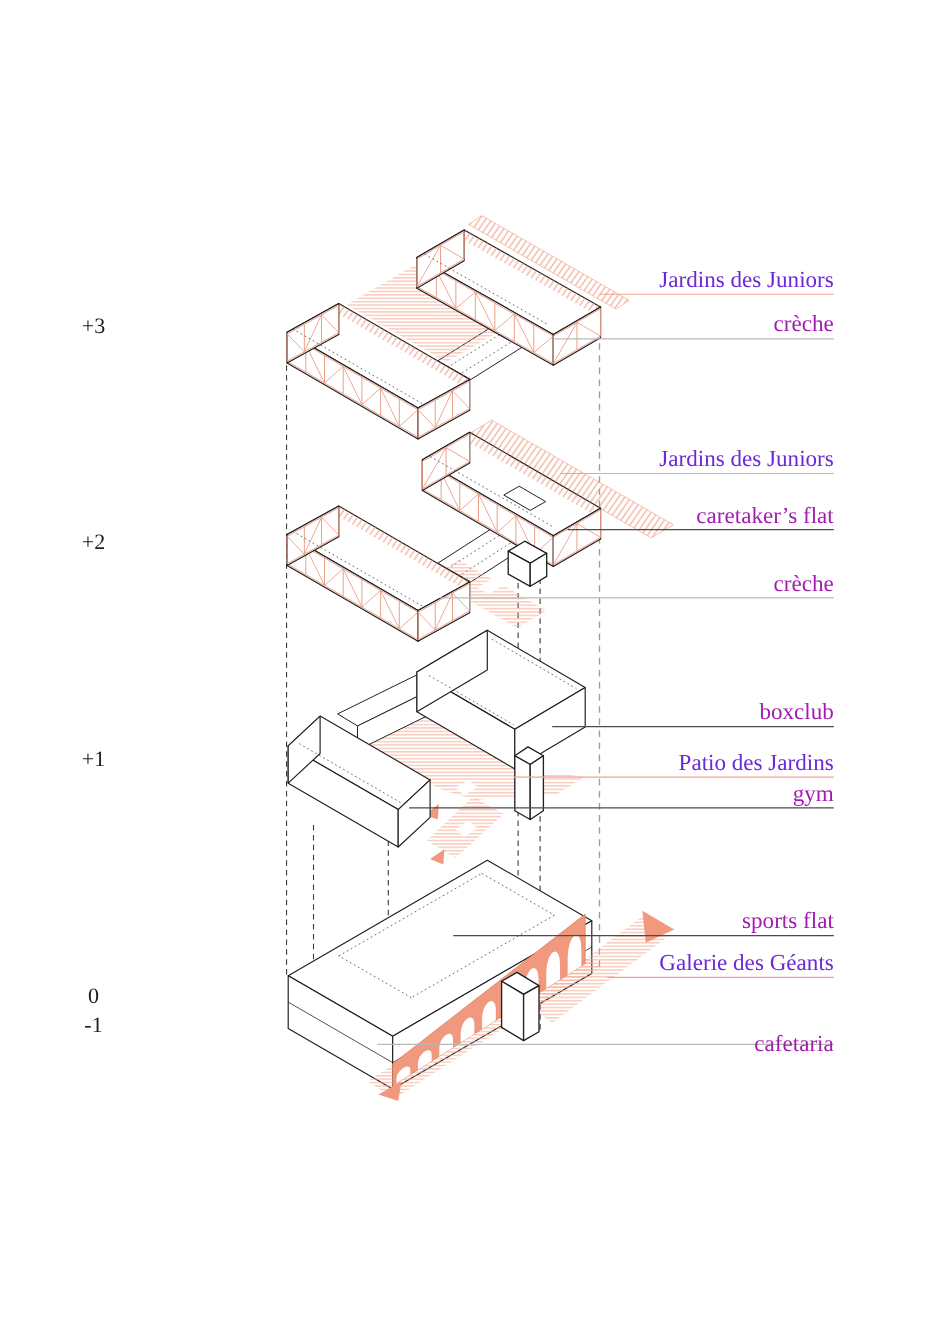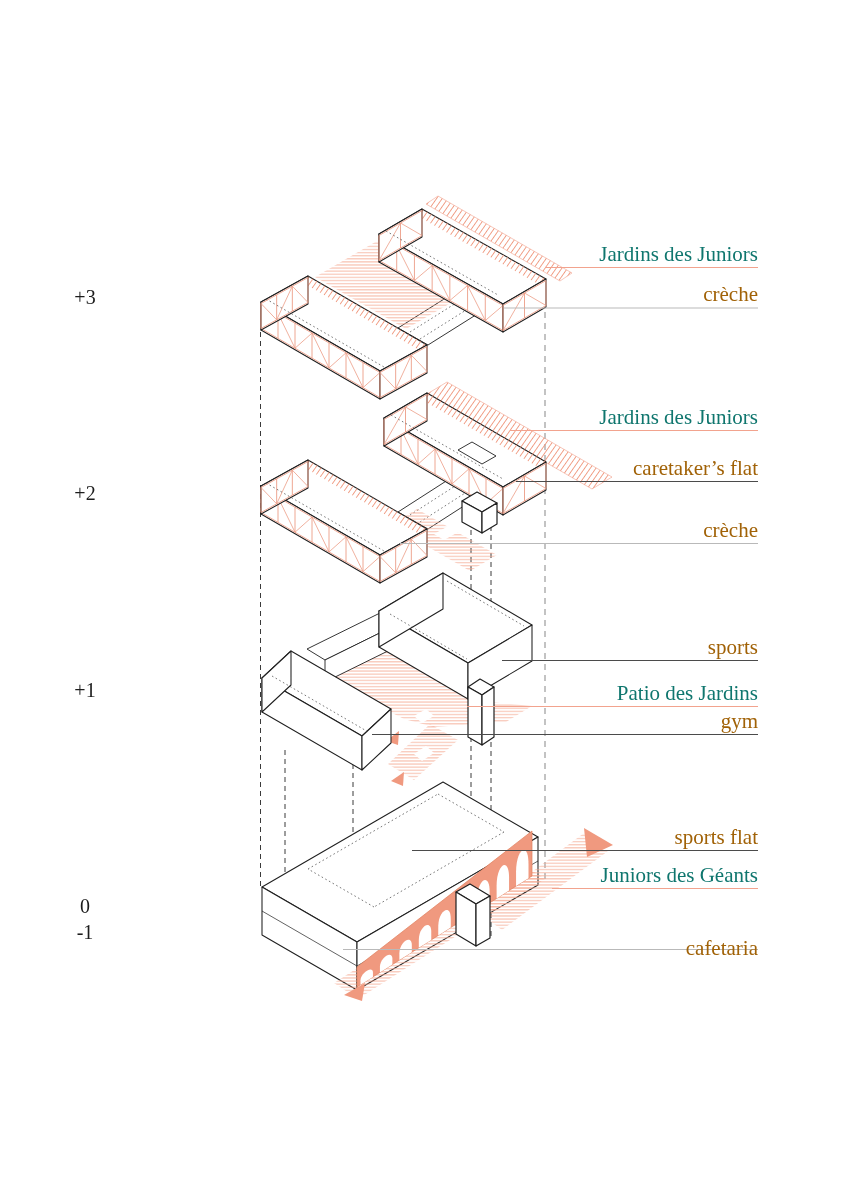--- a/index.html
+++ b/index.html
@@ -10,23 +10,23 @@
     font-family:"Liberation Serif","DejaVu Serif",serif;
     overflow:hidden;
   }
   .stage svg{position:absolute;left:0;top:0;}
   .lbl{
     position:absolute;
     right:90px;
     font-size:21px;
     line-height:1;
     white-space:nowrap;
-    color:#a16207;
+    color:#a21caf;
   }
-  .lbl.accent{color:#0f766e;}
+  .lbl.accent{color:#6d28d9;}
   .lvl{
     position:absolute;
     left:67px;width:36px;
     text-align:center;
     font-size:20px;
     line-height:1;
     color:#1c1c1c;
   }
 </style>
 </head>
@@ -303,19 +303,19 @@
   <div class="lvl" style="top:483px">+2</div>
   <div class="lvl" style="top:680px">+1</div>
   <div class="lvl" style="top:896px">0</div>
   <div class="lvl" style="top:922px">-1</div>
 
   <div class="lbl accent" style="top:244px">Jardins des Juniors</div>
   <div class="lbl" style="top:284px">crèche</div>
   <div class="lbl accent" style="top:407px">Jardins des Juniors</div>
   <div class="lbl" style="top:458px">caretaker’s flat</div>
   <div class="lbl" style="top:520px">crèche</div>
-  <div class="lbl" style="top:637px">sports</div>
+  <div class="lbl" style="top:637px">boxclub</div>
   <div class="lbl accent" style="top:683px">Patio des Jardins</div>
   <div class="lbl" style="top:711px">gym</div>
   <div class="lbl" style="top:827px">sports flat</div>
-  <div class="lbl accent" style="top:865px">Juniors des Géants</div>
+  <div class="lbl accent" style="top:865px">Galerie des Géants</div>
   <div class="lbl" style="top:938px">cafetaria</div>
 </div>
 
 </body></html>

